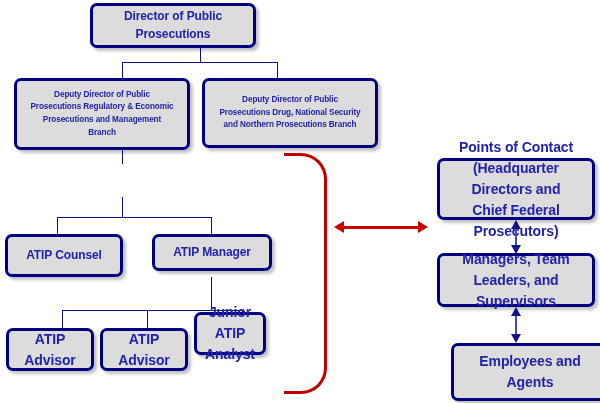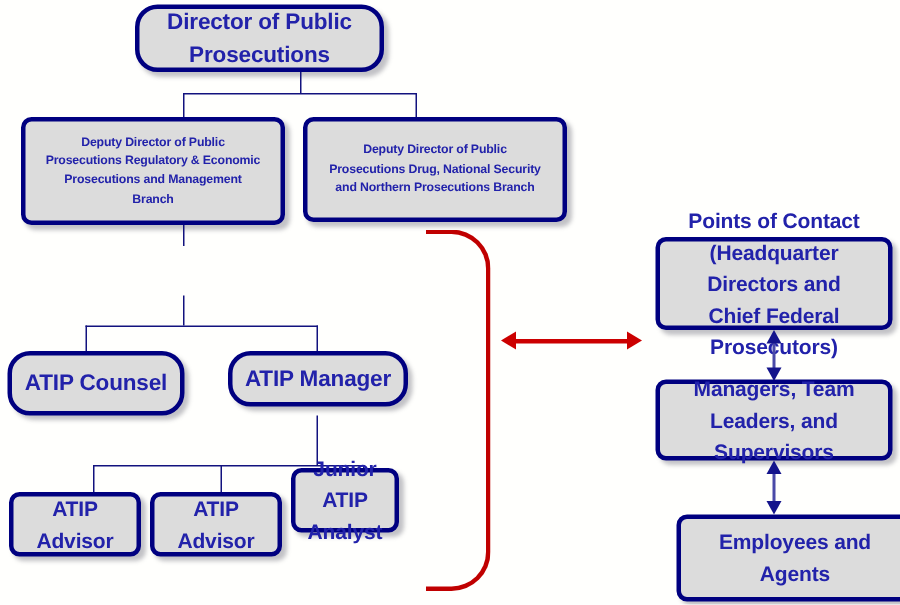--- a/index.html
+++ b/index.html
@@ -34,21 +34,21 @@
     text-align: center;
     color: #2222aa;
     font-weight: bold;
     font-size: 9.5px;
     line-height: 1.45;
     padding: 2px 5px;
     letter-spacing: -0.1px;
   }
   .node span { display: block; width: 100%; white-space: pre-line; }
 
-  .node.big { font-size: 15px; border-radius: 15px; }
+  .node.big { font-size: 12px; }
   .node.small { font-size: 8.2px; line-height: 1.55; }
   .node.med { font-size: 14px; line-height: 1.5; }
 
   
   .ln {
     position: absolute;
     background: #12127e;
   }
   .ln.v { width: 1px; }
   .ln.h { height: 1px; }

